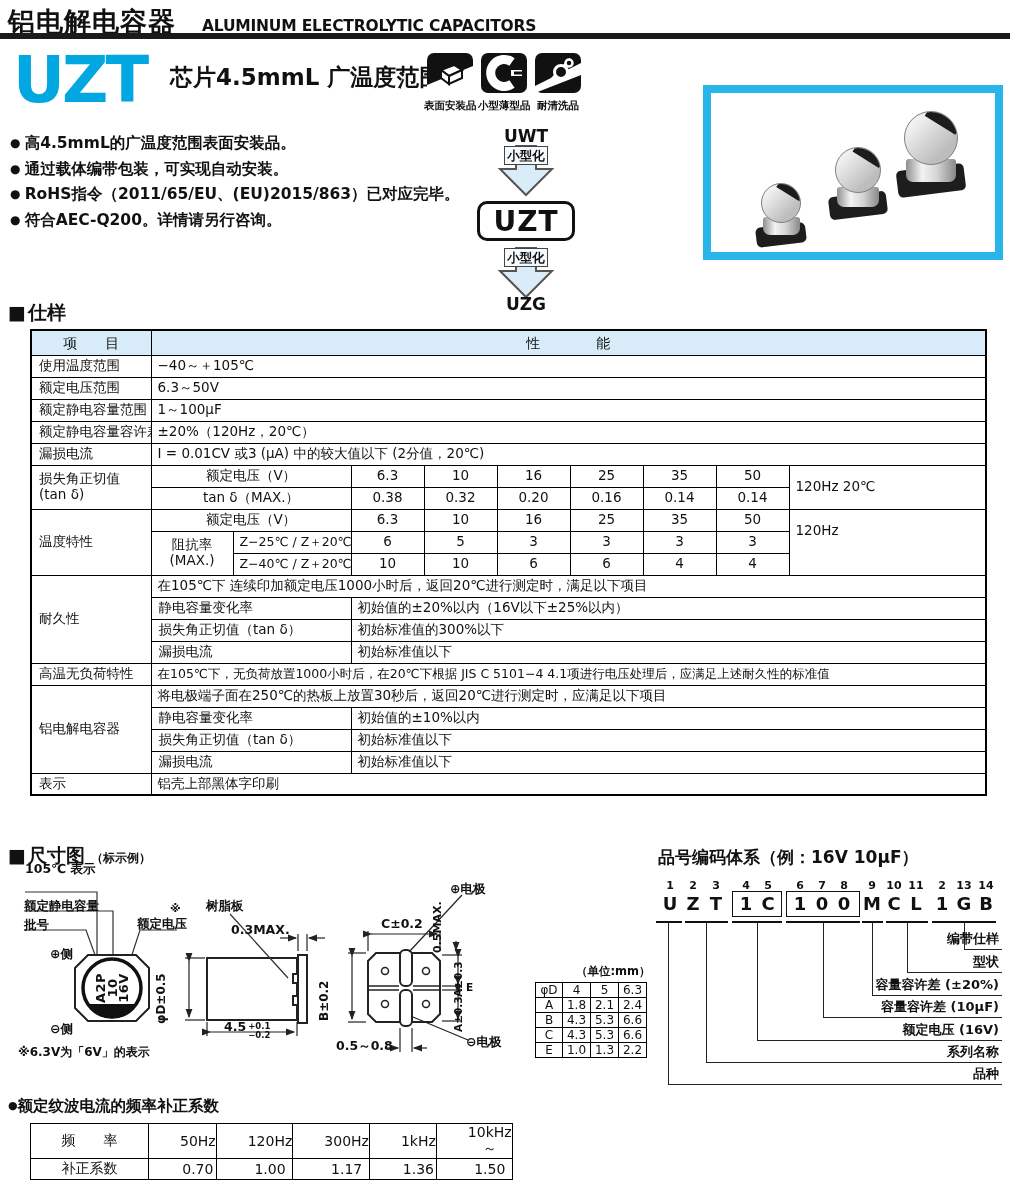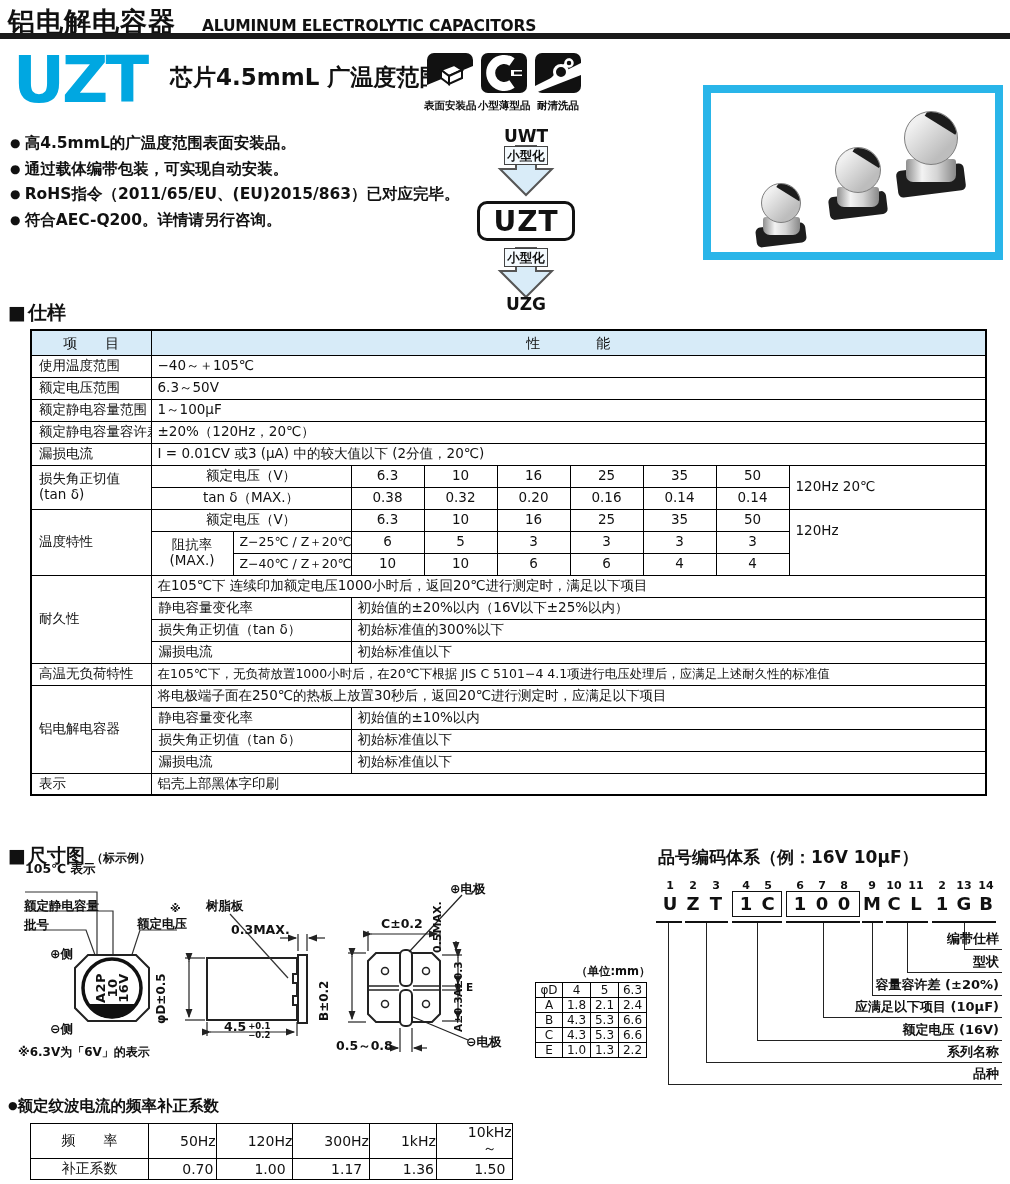--- a/index.html
+++ b/index.html
@@ -515,21 +515,21 @@
       <div class="leader" style="left:314px; top:50px; width:38px; height:27px;">
           <span>编带仕样</span>
         </div>
       <div class="leader" style="left:257px; top:50px; width:95px; height:50px;">
           <span>型状</span>
         </div>
       <div class="leader" style="left:222px; top:50px; width:130px; height:73px;">
           <span>容量容许差 (±20%)</span>
         </div>
       <div class="leader" style="left:173px; top:50px; width:179px; height:95px;">
-          <span>应满足以下项目 (10μF)</span>
+          <span>容量容许差 (10μF)</span>
         </div>
       <div class="leader" style="left:107px; top:50px; width:245px; height:118px;">
           <span>额定电压 (16V)</span>
         </div>
       <div class="leader" style="left:18px; top:50px; width:334px; height:162px;">
           <span>品种</span>
         </div>
       <div class="leader" style="left:56px; top:50px; width:296px; height:140px;">
           <span>系列名称</span>
         </div>

